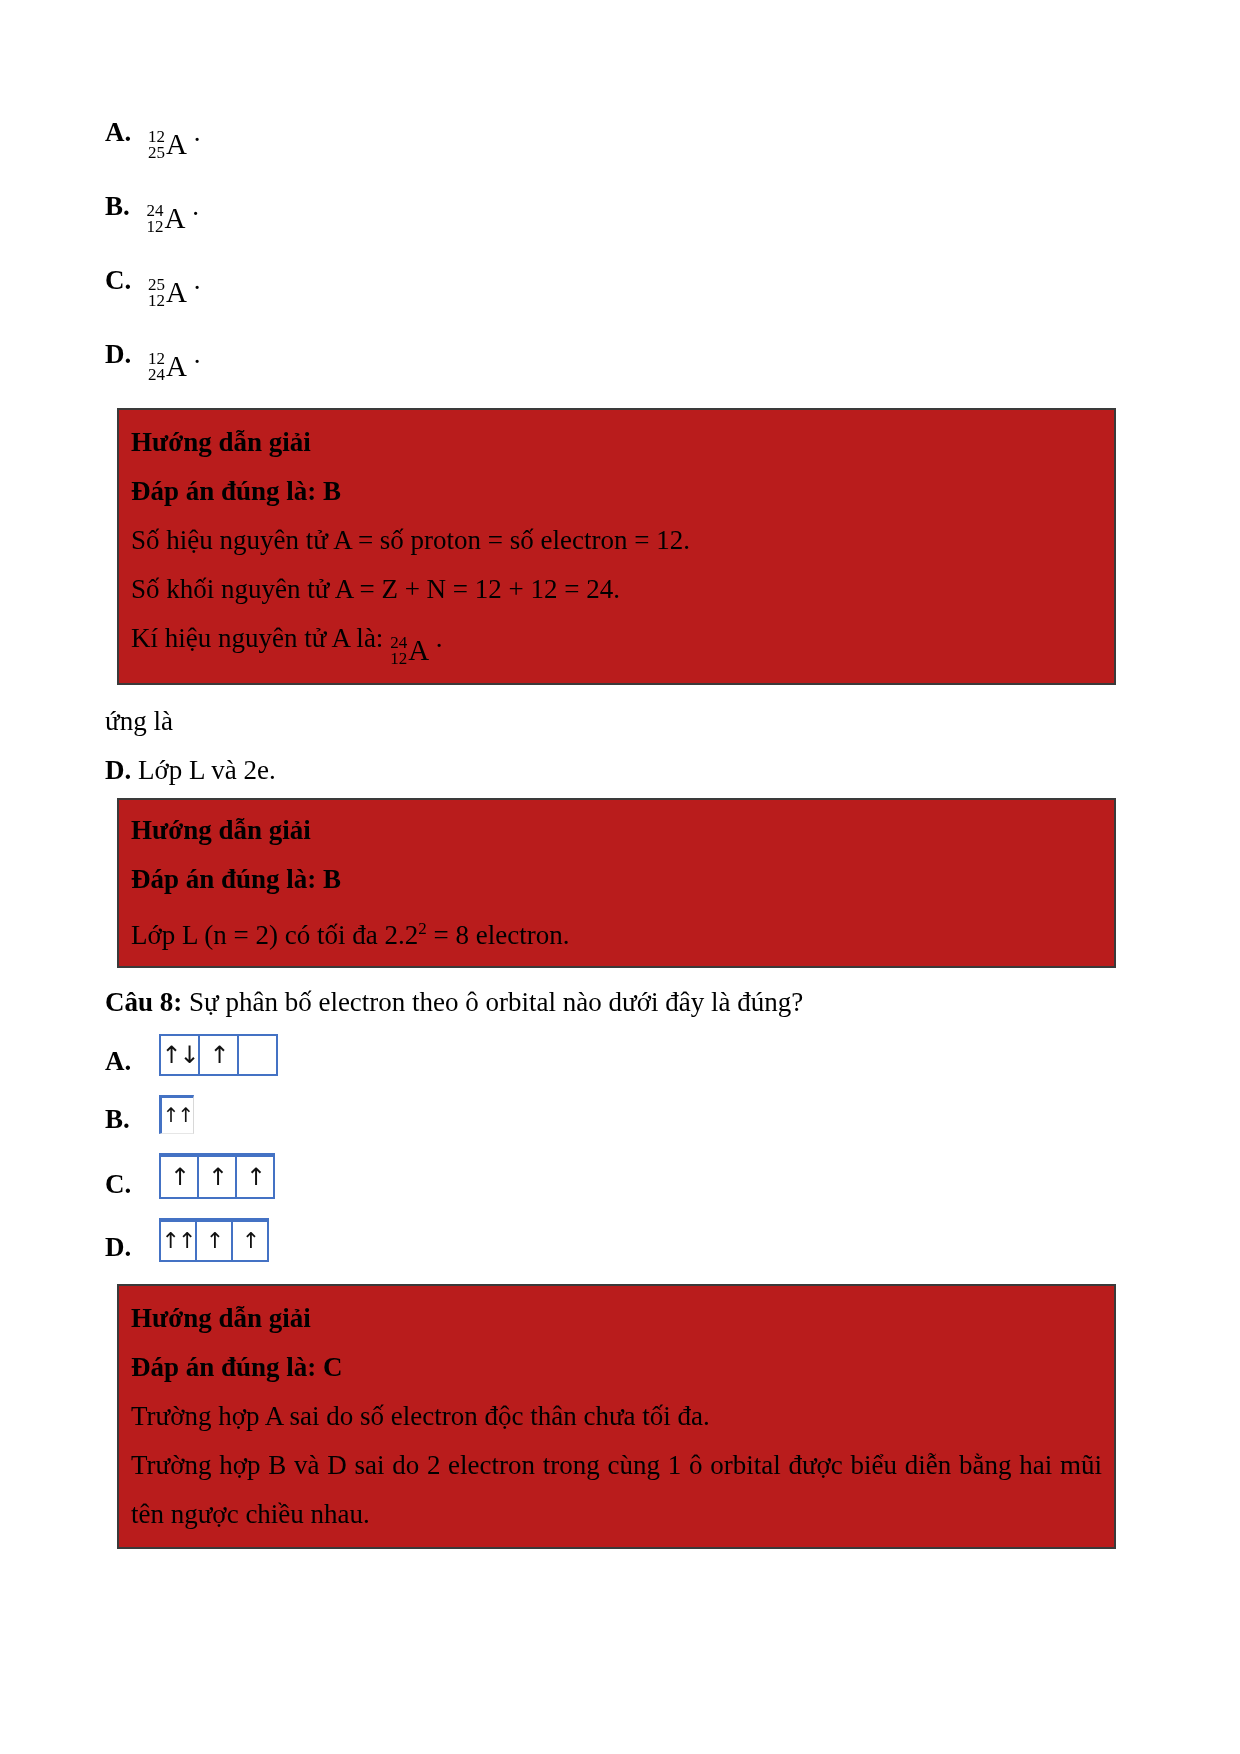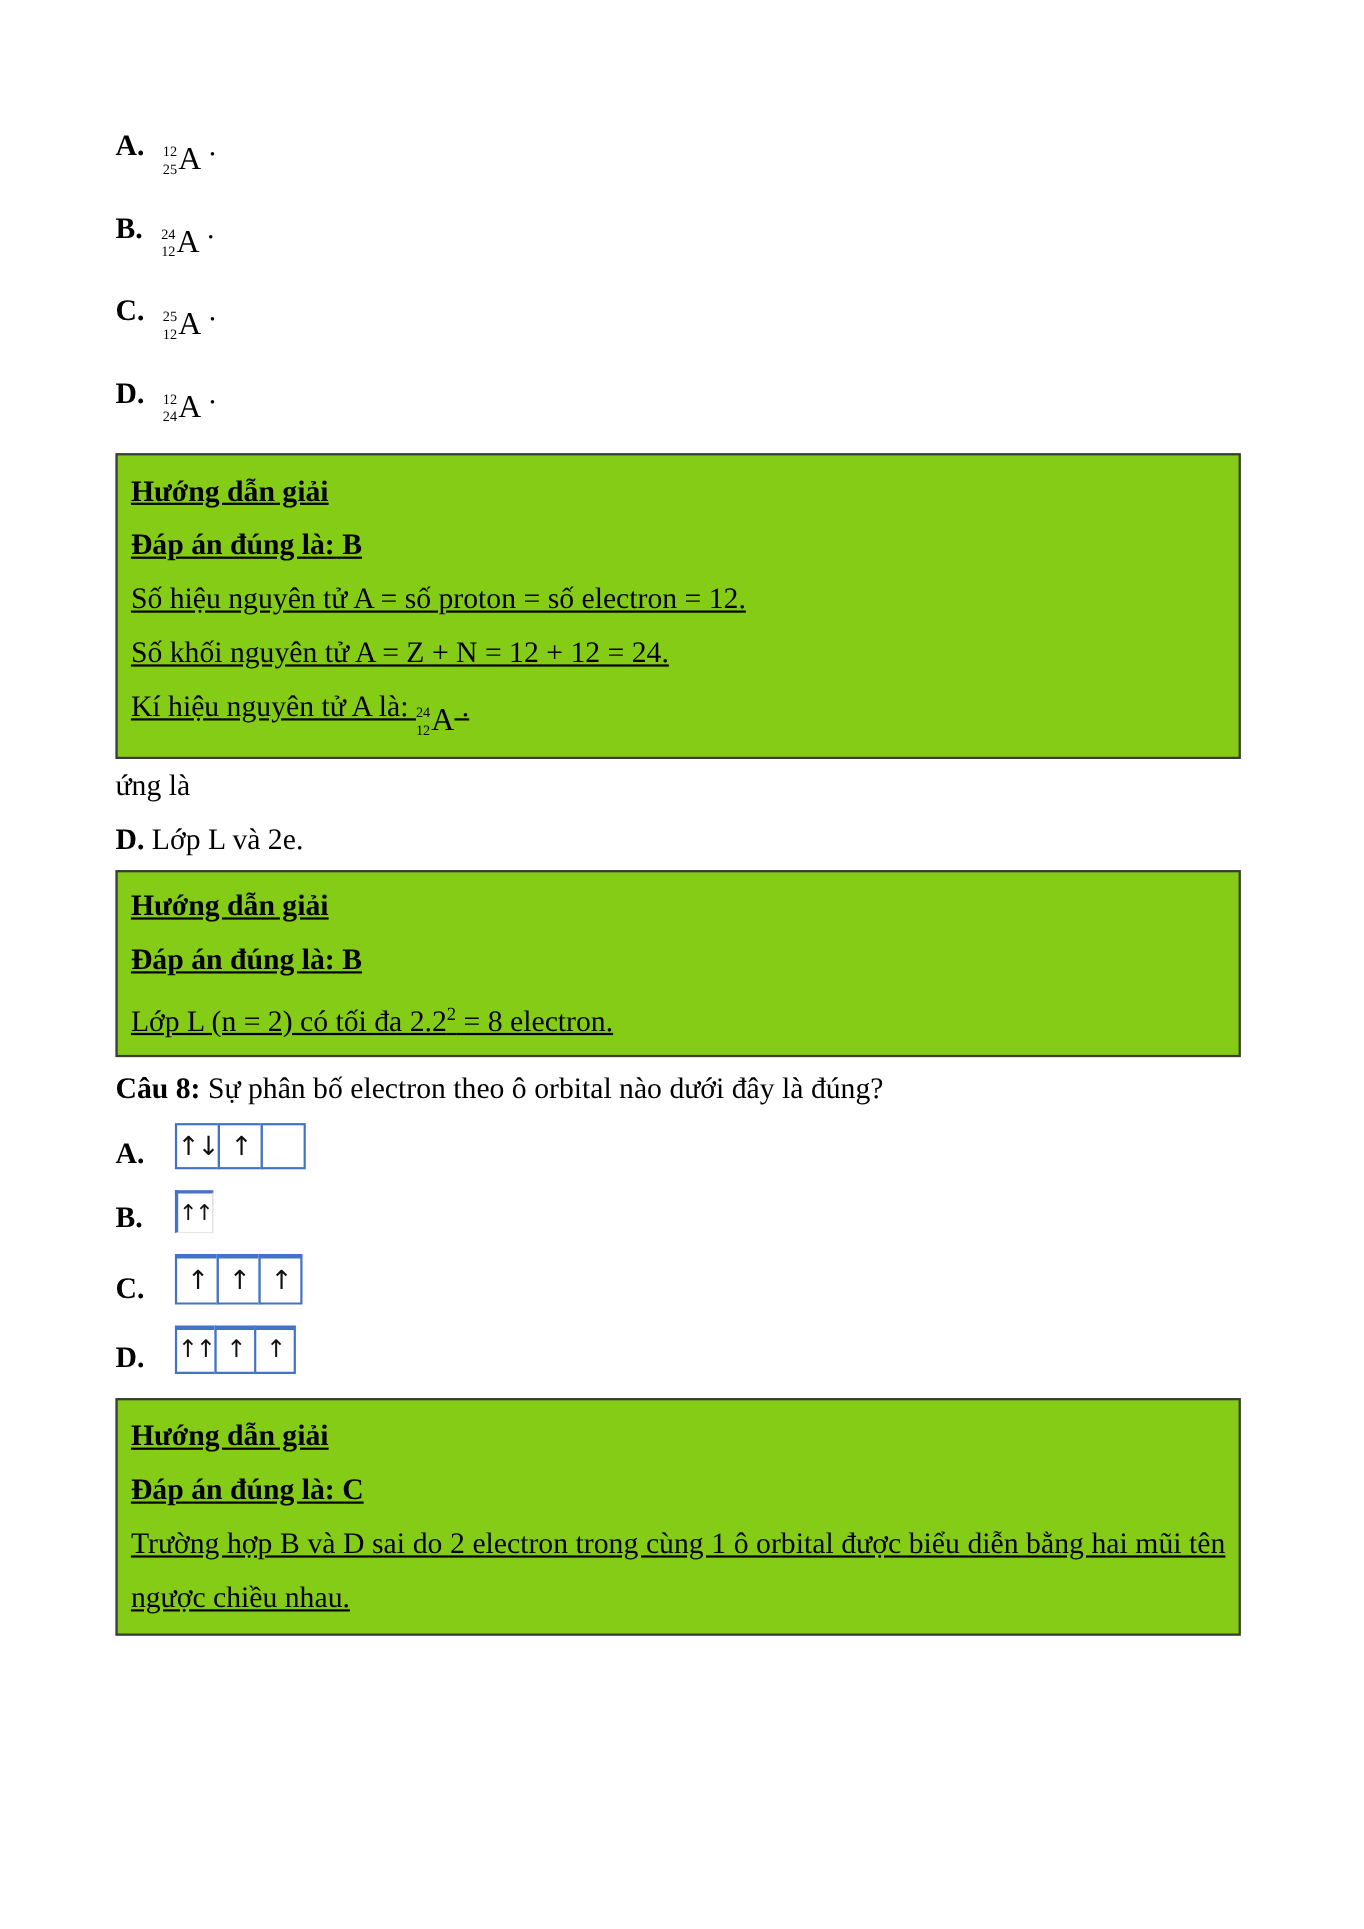--- a/index.html
+++ b/index.html
@@ -8,26 +8,26 @@
        font-size:27px;color:#000;}
   .content{padding:112px 112px 0 105px;}
 
   b,.b{font-weight:bold;}
 
   
   .iso-opt{line-height:40px;margin-bottom:22px;white-space:nowrap;}
   .iso-opt .lbl{font-weight:bold;margin-right:10px;}
   .isotope{display:inline-flex;align-items:center;}
   .stack{display:inline-flex;flex-direction:column;text-align:center;
-         font-size:13px;line-height:16px;margin-right:1px;transform:translateY(1px);}
+         font-size:17px;line-height:16px;margin-right:1px;transform:translateY(1px);}
   .sym{font-size:29px;}
 
   
-  .sol-box{background:#84cc16;border:2px solid #3a3a3a;
-           padding:8px 12px;margin:0;text-decoration:underline;}
+  .sol-box{background:#b91c1c;border:2px solid #3a3a3a;
+           padding:8px 12px;margin:12px;}
   .sol-line{line-height:49px;}
   .sol-just{text-align:justify;}
 
   
   .q-line{line-height:49px;}
   .q-just{text-align:justify;text-align-last:justify;}
 
   
   .orb-row{display:flex;align-items:flex-end;margin-bottom:19px;}
   .orb-row .lbl{font-weight:bold;line-height:30px;margin-right:12px;min-width:42px;}
@@ -157,16 +157,17 @@
     <span class="orb-cells cells-d">
       <span class="cell">↑↑</span>
       <span class="cell">↑</span>
       <span class="cell">↑</span>
     </span>
   </div>
 
   <div class="sol-box mt22">
     <div class="sol-line b">Hướng dẫn giải</div>
     <div class="sol-line b">Đáp án đúng là: C</div>
+    <div class="sol-line">Trường hợp A sai do số electron độc thân chưa tối đa.</div>
     <div class="sol-line sol-just">Trường hợp B và D sai do 2 electron trong cùng 1 ô orbital được biểu diễn bằng hai mũi tên ngược chiều nhau.</div>
   </div>
 
 </div>
 
 </body></html>

